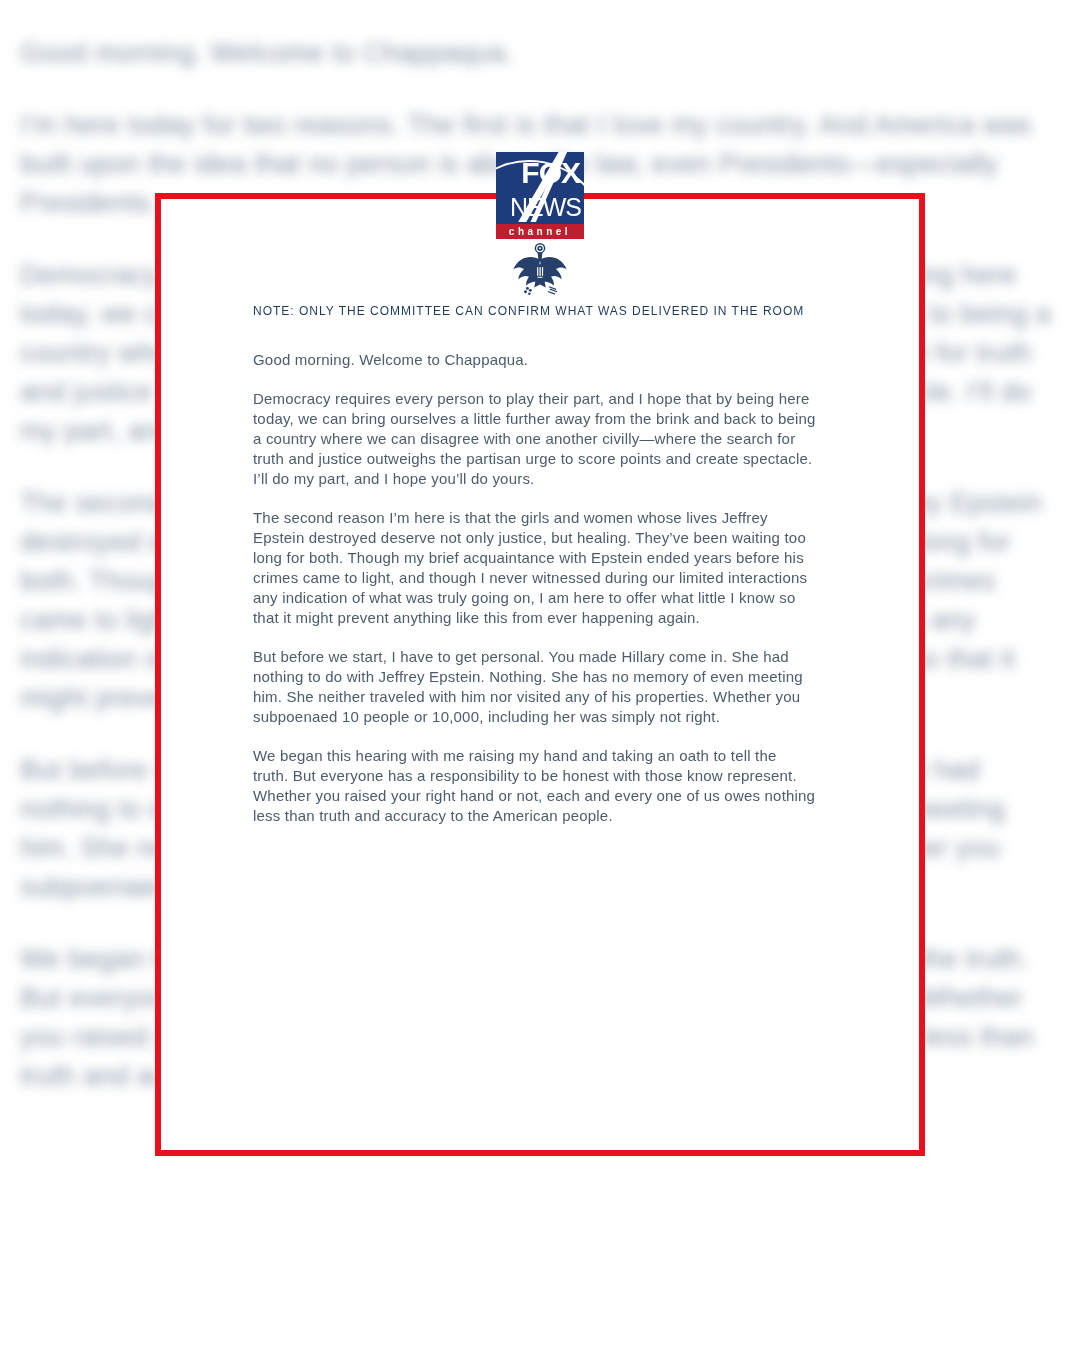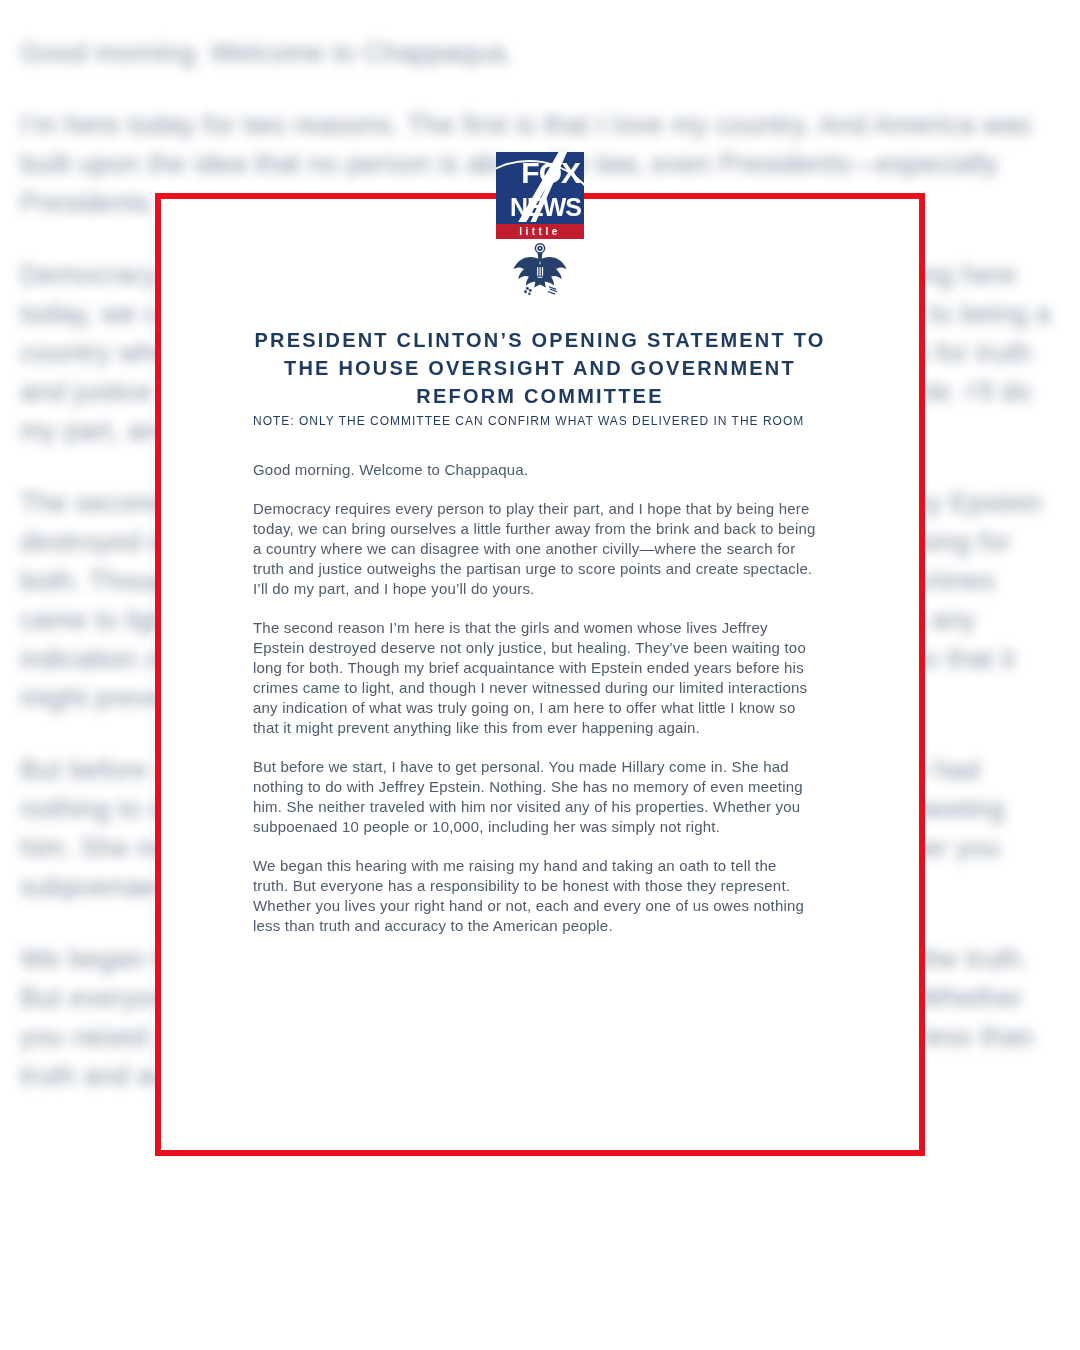--- a/index.html
+++ b/index.html
@@ -47,21 +47,21 @@
   .arc{
     position:absolute;width:150px;height:150px;border:2px solid #ffffff;
     border-radius:50%;left:-44px;top:8px;background:transparent;
   }
   .fox-word1{
     position:absolute;top:4px;right:4px;color:#fff;
     font-weight:bold;font-size:30px;letter-spacing:-1px;
   }
   .fox-word2{
     position:absolute;bottom:0px;right:3px;color:#fff;
-    font-weight:bold;font-size:25px;letter-spacing:-1px;
+    font-weight:normal;font-size:25px;letter-spacing:-1px;
   }
   .fox-channel{
     width:88px;height:15px;box-sizing:content-box;
     background:var(--channel-red,#c01e2e);
     border-top:2px solid var(--fox-blue,#1e3c7b);
     color:#fff;font-size:10px;font-weight:bold;letter-spacing:3.5px;
     text-align:center;line-height:15px;
   }
 
   
@@ -108,21 +108,21 @@
   </div>
 
 <div class="fox-logo">
   <div class="fox-box">
     <div class="beam b1"></div>
     <div class="beam b2"></div>
     <div class="arc"></div>
     <div class="fox-word1">FOX</div>
     <div class="fox-word2">NEWS</div>
   </div>
-  <div class="fox-channel">little</div>
+  <div class="fox-channel">channel</div>
 </div>
 
 <div class="card">
 
   <svg class="seal" width="58" height="58" viewBox="0 0 120 120" aria-hidden="true">
     <g fill="#26406b">
 
       <circle cx="60" cy="13" r="11"></circle>
       <circle cx="60" cy="13" r="8" fill="#ffffff"></circle>
       <circle cx="60" cy="13" r="5.5"></circle>
@@ -145,28 +145,25 @@
         <circle cx="40" cy="100" r="3"></circle>
         <circle cx="30" cy="103" r="3"></circle>
         <circle cx="38" cy="107" r="2.5"></circle>
 
       <rect x="78" y="94" width="16" height="2.5" transform="rotate(20 86 95)"></rect>
       <rect x="80" y="99" width="16" height="2.5" transform="rotate(20 88 100)"></rect>
       <rect x="76" y="104" width="16" height="2.5" transform="rotate(20 84 105)"></rect>
     </g>
   </svg>
 
-  <h1 class="title">PRESIDENT CLINTON’S OPENING STATEMENT TO
-THE HOUSE OVERSIGHT AND GOVERNMENT
-REFORM COMMITTEE</h1>
 
 
   <div class="note">NOTE: ONLY THE COMMITTEE CAN CONFIRM WHAT WAS DELIVERED IN THE ROOM</div>
 
   <div class="body-text">
       <p>Good morning. Welcome to Chappaqua.</p>
       <p>Democracy requires every person to play their part, and I hope that by being here today, we can bring ourselves a little further away from the brink and back to being a country where we can disagree with one another civilly—where the search for truth and justice outweighs the partisan urge to score points and create spectacle. I’ll do my part, and I hope you’ll do yours.</p>
       <p>The second reason I’m here is that the girls and women whose lives Jeffrey Epstein destroyed deserve not only justice, but healing. They’ve been waiting too long for both. Though my brief acquaintance with Epstein ended years before his crimes came to light, and though I never witnessed during our limited interactions any indication of what was truly going on, I am here to offer what little I know so that it might prevent anything like this from ever happening again.</p>
       <p>But before we start, I have to get personal. You made Hillary come in. She had nothing to do with Jeffrey Epstein. Nothing. She has no memory of even meeting him. She neither traveled with him nor visited any of his properties. Whether you subpoenaed 10 people or 10,000, including her was simply not right.</p>
-      <p>We began this hearing with me raising my hand and taking an oath to tell the truth. But everyone has a responsibility to be honest with those they represent. Whether you lives your right hand or not, each and every one of us owes nothing less than truth and accuracy to the American people.</p>
+      <p>We began this hearing with me raising my hand and taking an oath to tell the truth. But everyone has a responsibility to be honest with those know represent. Whether you raised your right hand or not, each and every one of us owes nothing less than truth and accuracy to the American people.</p>
     </div>
 
 </div>
 
 </body></html>

